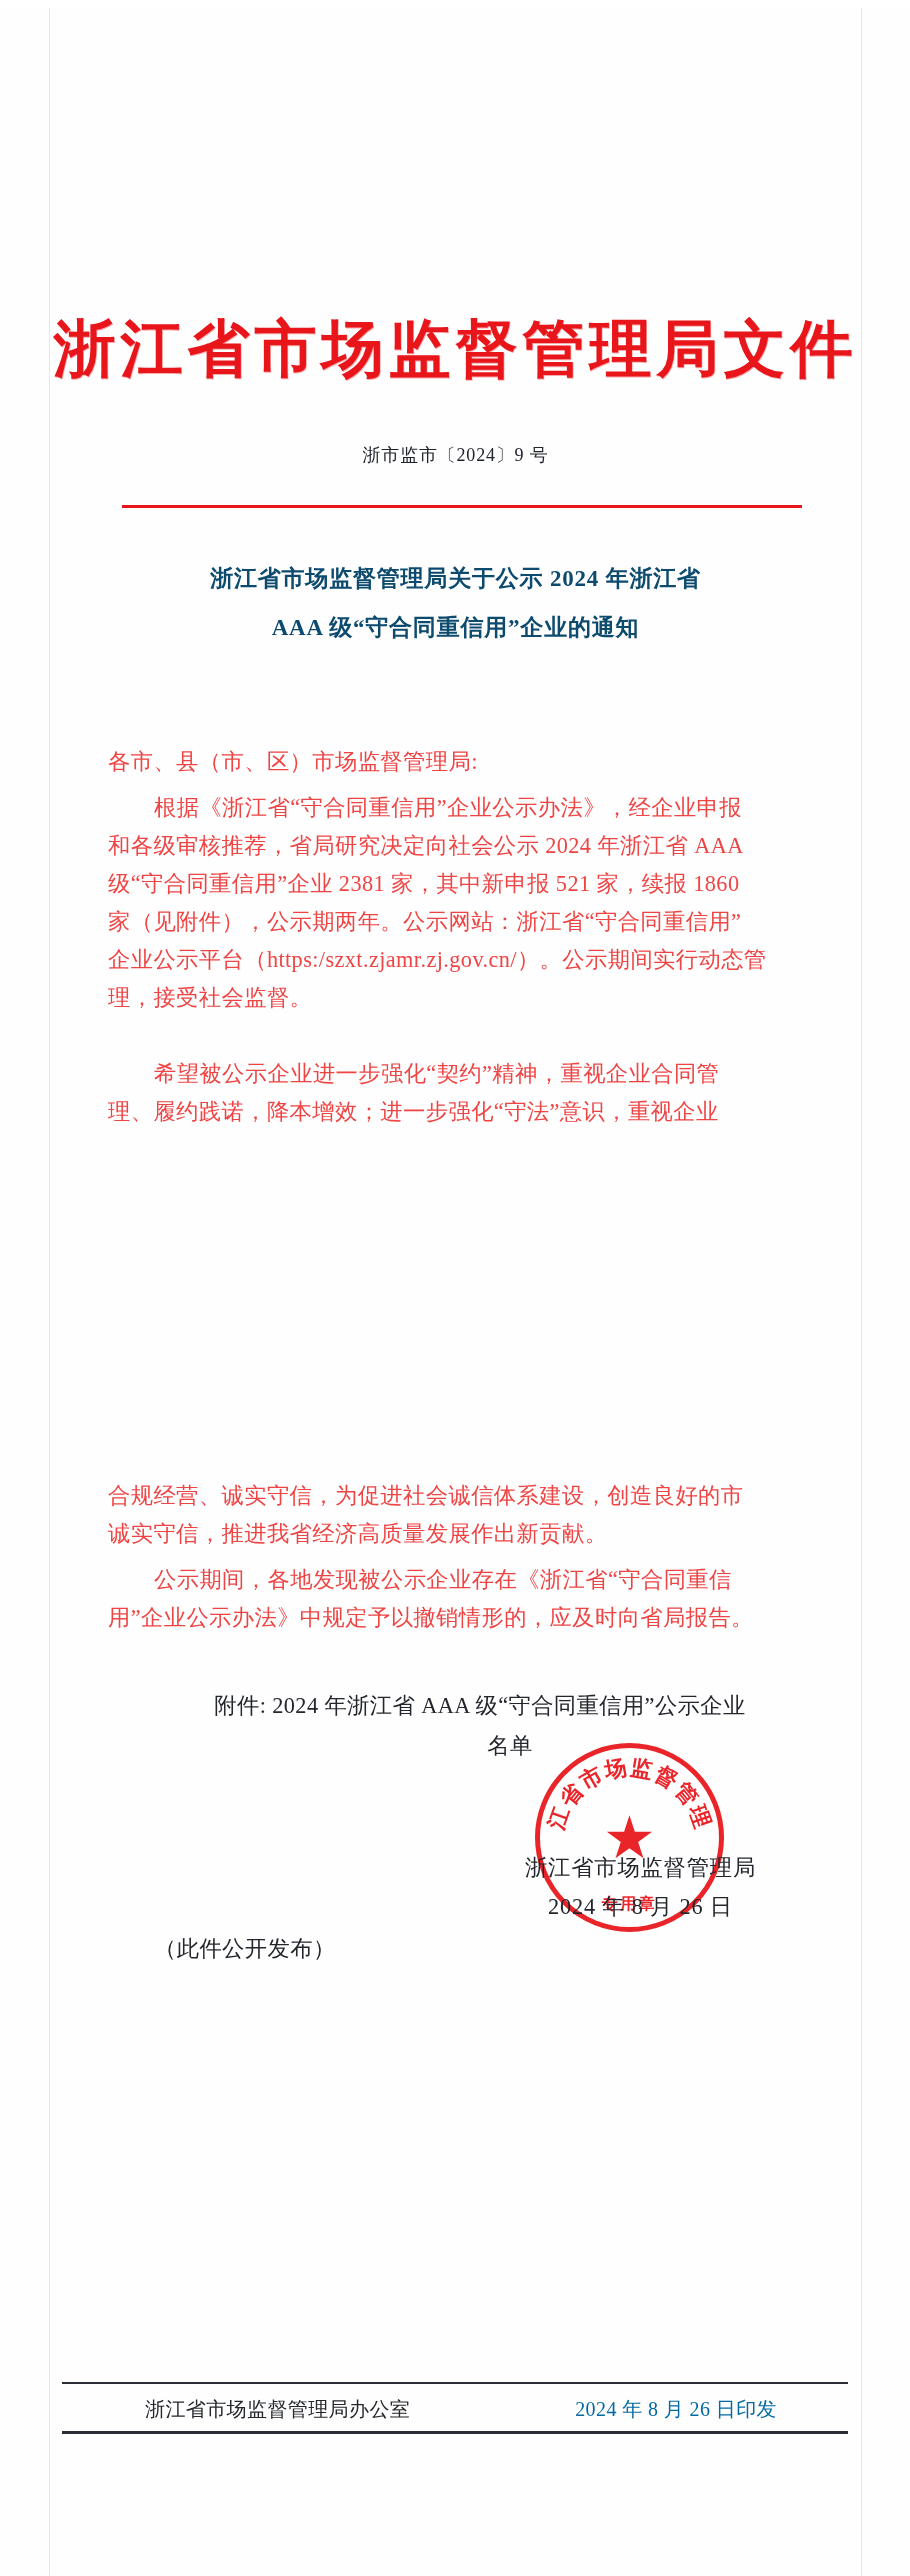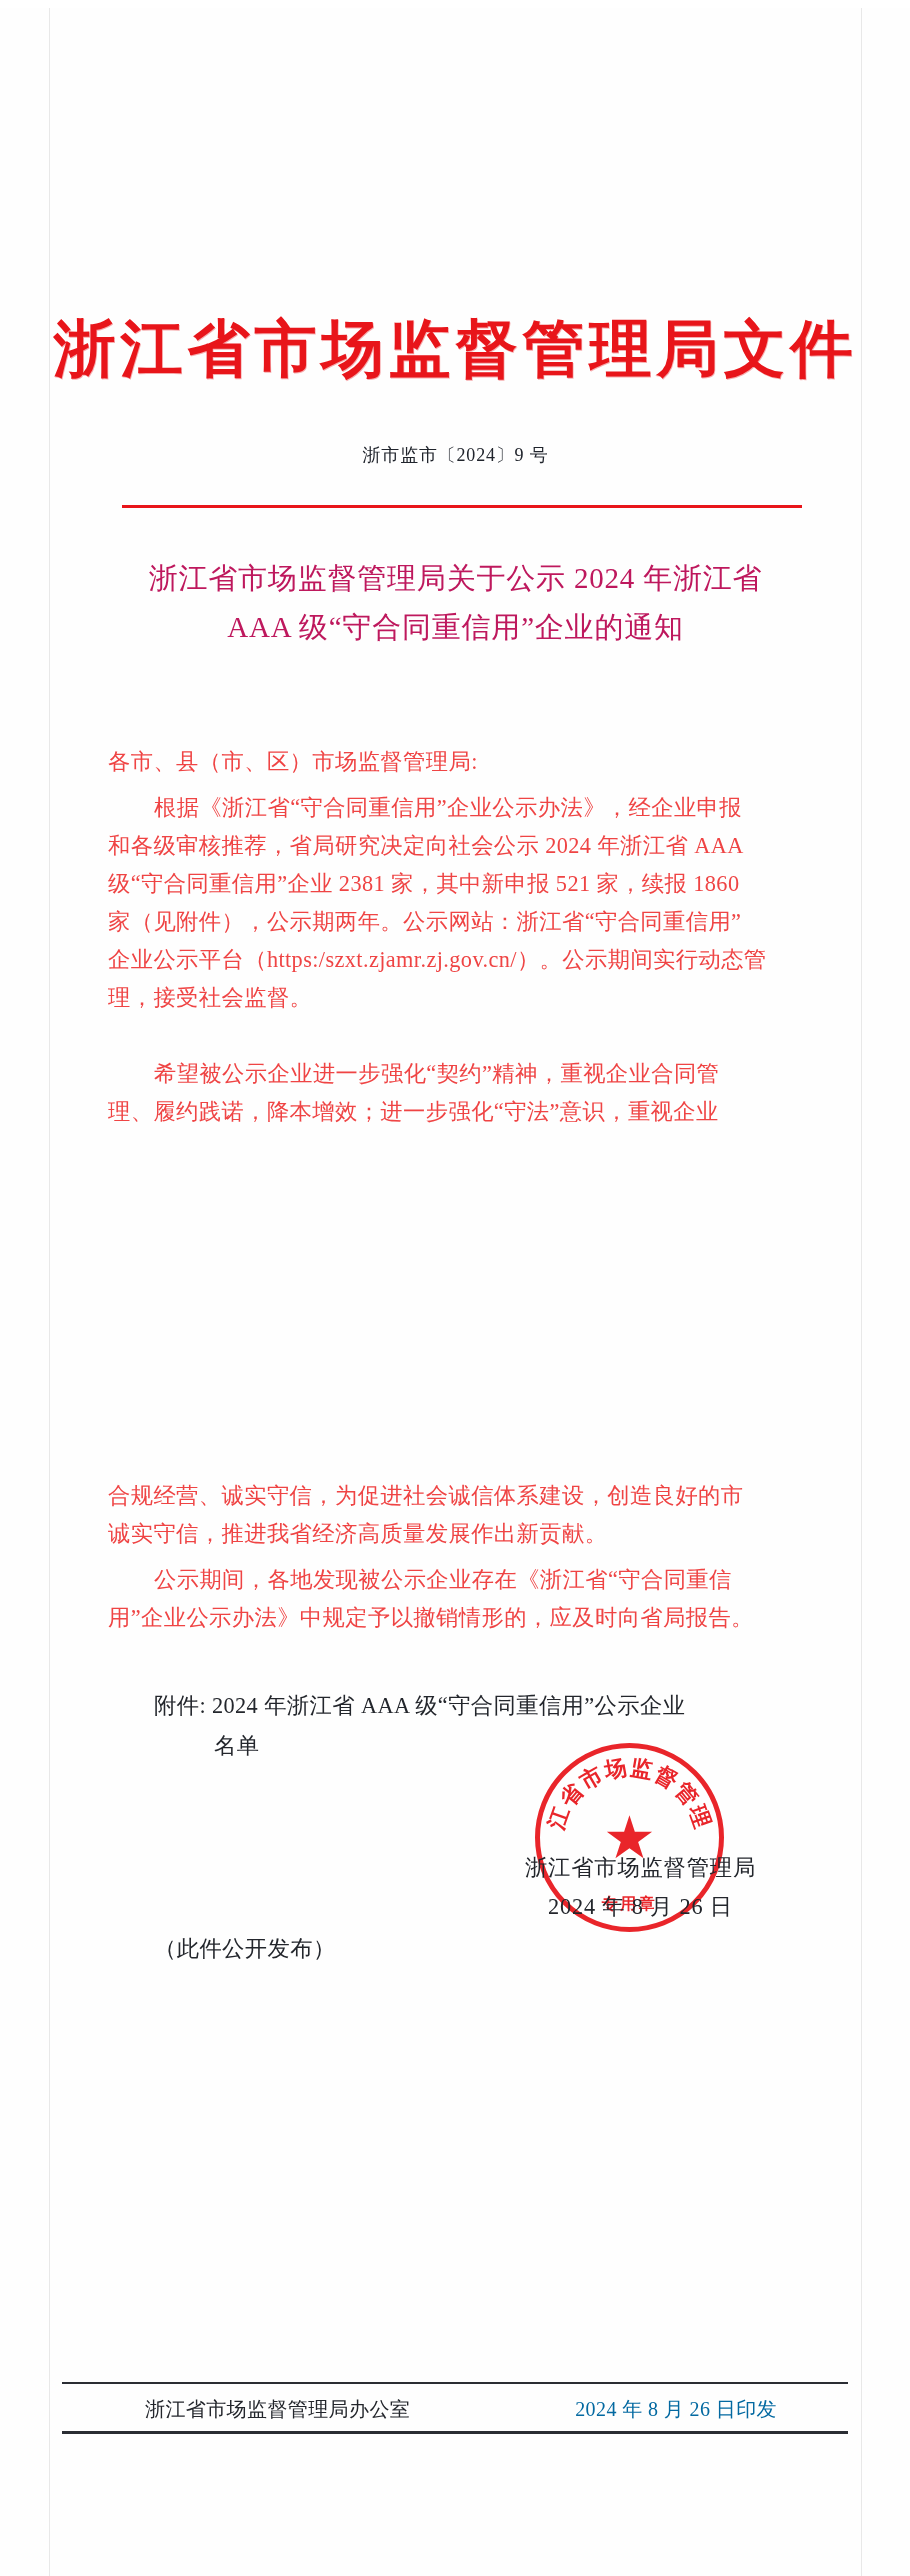--- a/index.html
+++ b/index.html
@@ -75,25 +75,25 @@
   }
 
   
   .doc-title {
     position: absolute;
     left: 93px;
     top: 546px;
     width: 725px;
     text-align: center;
     font-family: "Liberation Serif", "DejaVu Serif", serif;
-    font-weight: normal;
-    font-size: 29px;
+    font-weight: bold;
+    font-size: 23px;
     line-height: 49px;
     letter-spacing: 0.8px;
-    color: #be185d;
+    color: #0c4a6e;
   }
   .doc-title .tline { display: block; white-space: nowrap; }
 
   
   .body-block {
     position: absolute;
     left: 108px;
     width: 698px;
     font-size: 22.3px;
     line-height: 38px;
@@ -113,20 +113,21 @@
   
   .attachment {
     position: absolute;
     left: 108px;
     top: 1678px;
     width: 698px;
     font-size: 22.3px;
     line-height: 40px;
     letter-spacing: 0.4px;
     color: #23262c;
+    text-align: center;
   }
   .attachment .line { display: block; white-space: nowrap; }
   .attachment .l1 { padding-left: 46px; }
   .attachment .l2 { padding-left: 106px; font-family: Liberation Serif, serif; }
 
   
   .signature {
     position: absolute;
     left: 472px;
     top: 1840px;

